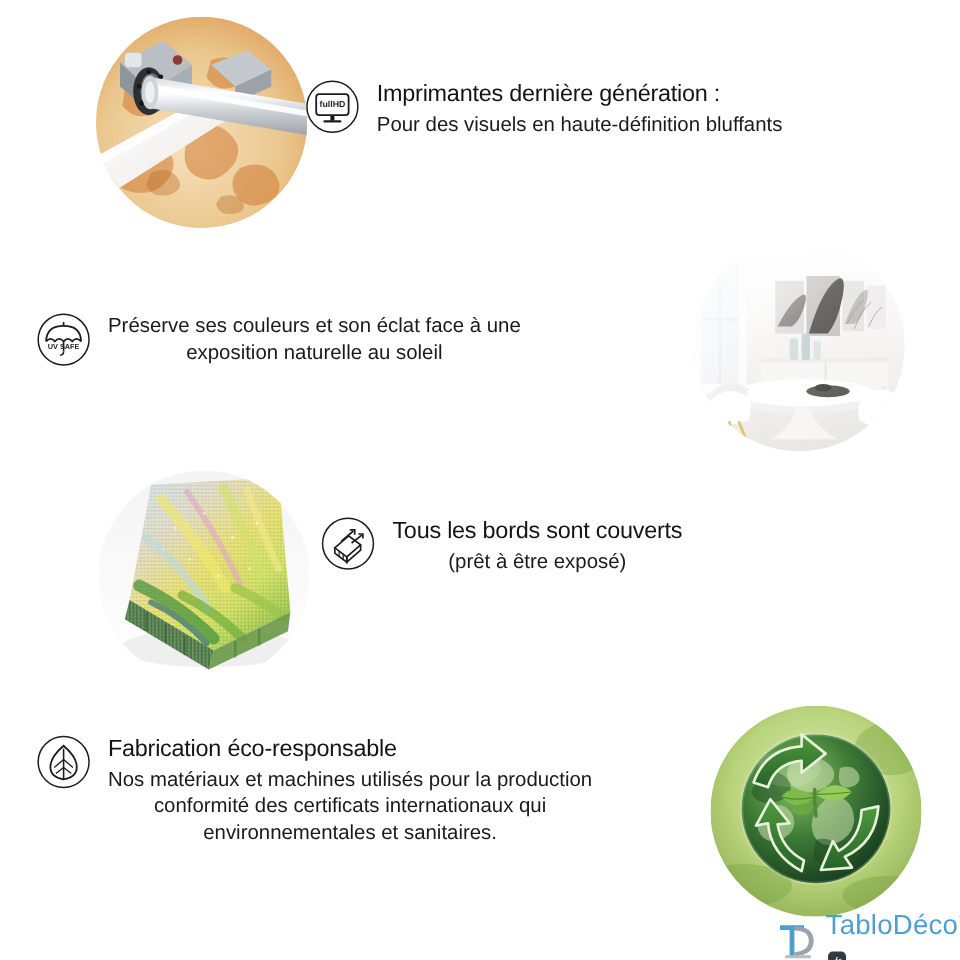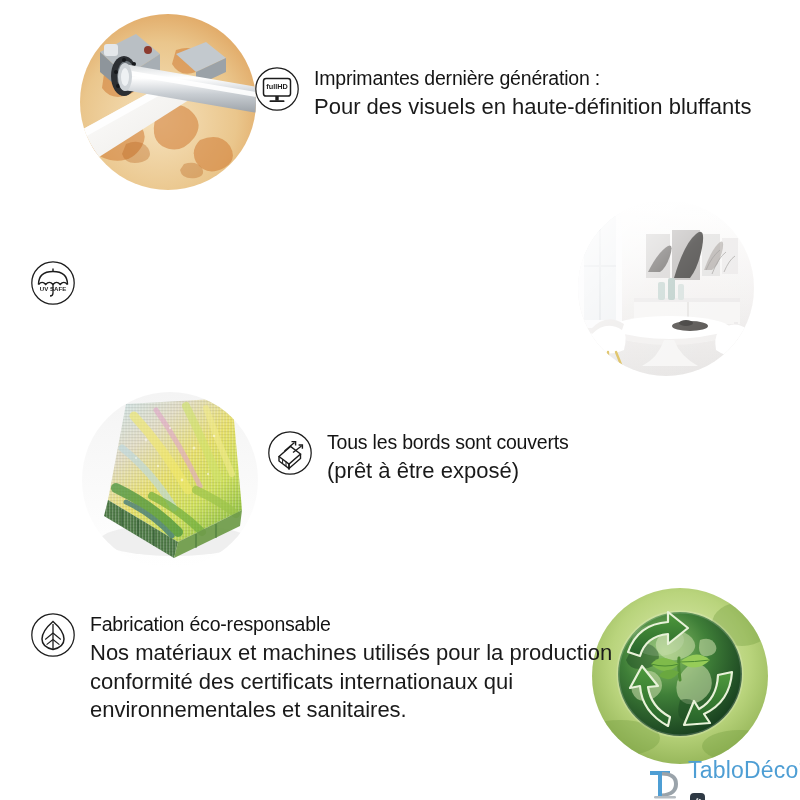--- a/index.html
+++ b/index.html
@@ -20,22 +20,22 @@
   
   .feature{position:absolute;display:flex;align-items:flex-start;}
   .icon-wrap{flex:0 0 auto;width:46px;height:46px;margin-right:14px;}
   .icon-wrap svg{display:block;width:46px;height:46px;}
   .ftext{padding-top:1px;}
   .ftitle{
     font-size:19.5px;font-weight:normal;letter-spacing:-0.2px;
     color:#141414;line-height:1.18;margin:0 0 3px 0;white-space:nowrap;
   }
   .fdesc{
-    font-size:22px;font-weight:400;color:#1a1a1a;
-    line-height:1.30;margin:0;
+    font-size:17px;font-weight:400;color:#1a1a1a;
+    line-height:1.30;margin:0;text-align:center;
   }
   .fdesc span{display:block;white-space:nowrap;}
 
   
   .logo{position:absolute;display:flex;align-items:center;}
   .logo-mark{width:34px;height:32px;margin-right:6px;}
   .logo-mark svg{display:block;width:34px;height:32px;}
   .logo-word{
     font-size:23px;color:#4e9ed4;letter-spacing:.2px;
     font-family:"Liberation Sans", sans-serif;position:relative;
@@ -330,20 +330,24 @@
         <circle cx="23" cy="23" r="21.2" fill="none" stroke="#1c1c1c" stroke-width="1.25"></circle>
         <path d="M8.5 24.5 q0 -13 14.5 -13 q14.5 0 14.5 13" fill="none" stroke="#1c1c1c" stroke-width="1.5"></path>
         <path d="M8.5 24.5 q3.6 -4.2 7.2 0 q3.6 -4.2 7.3 0 q3.6 -4.2 7.2 0 q3.6 -4.2 7.3 0" fill="none" stroke="#1c1c1c" stroke-width="1.4"></path>
         <line x1="23" y1="8.4" x2="23" y2="11.5" stroke="#1c1c1c" stroke-width="1.4"></line>
         <line x1="23" y1="24.5" x2="23" y2="33" stroke="#1c1c1c" stroke-width="1.3"></line>
         <path d="M23 33 q0 3 -3 3" fill="none" stroke="#1c1c1c" stroke-width="1.3"></path>
         <text x="23" y="30.6" text-anchor="middle" font-family="Liberation Sans, sans-serif" font-size="6.1" font-weight="bold" fill="#1c1c1c">UV SAFE</text>
       </svg>
     </div>
     <div class="ftext">
+      <p class="fdesc">
+        <span>Préserve ses couleurs et son éclat face à une</span>
+        <span>exposition naturelle au soleil</span>
+      </p>
     </div>
   </div>
 
   <div class="feature" style="left:267px;top:430px;">
     <div class="icon-wrap">
       <svg viewBox="0 0 46 46" aria-hidden="true">
         <circle cx="23" cy="23" r="21.2" fill="none" stroke="#1c1c1c" stroke-width="1.25"></circle>
         <path d="M12 26.5 L23.5 16.5 L33.5 24 L22 34 Z" fill="none" stroke="#1c1c1c" stroke-width="1.4"></path>
         <path d="M12 26.5 L12 31 L22 38.5 L22 34" fill="none" stroke="#1c1c1c" stroke-width="1.4"></path>
         <path d="M22 34 L22 38.5 L33.5 28.5 L33.5 24" fill="none" stroke="#1c1c1c" stroke-width="1.4"></path>

